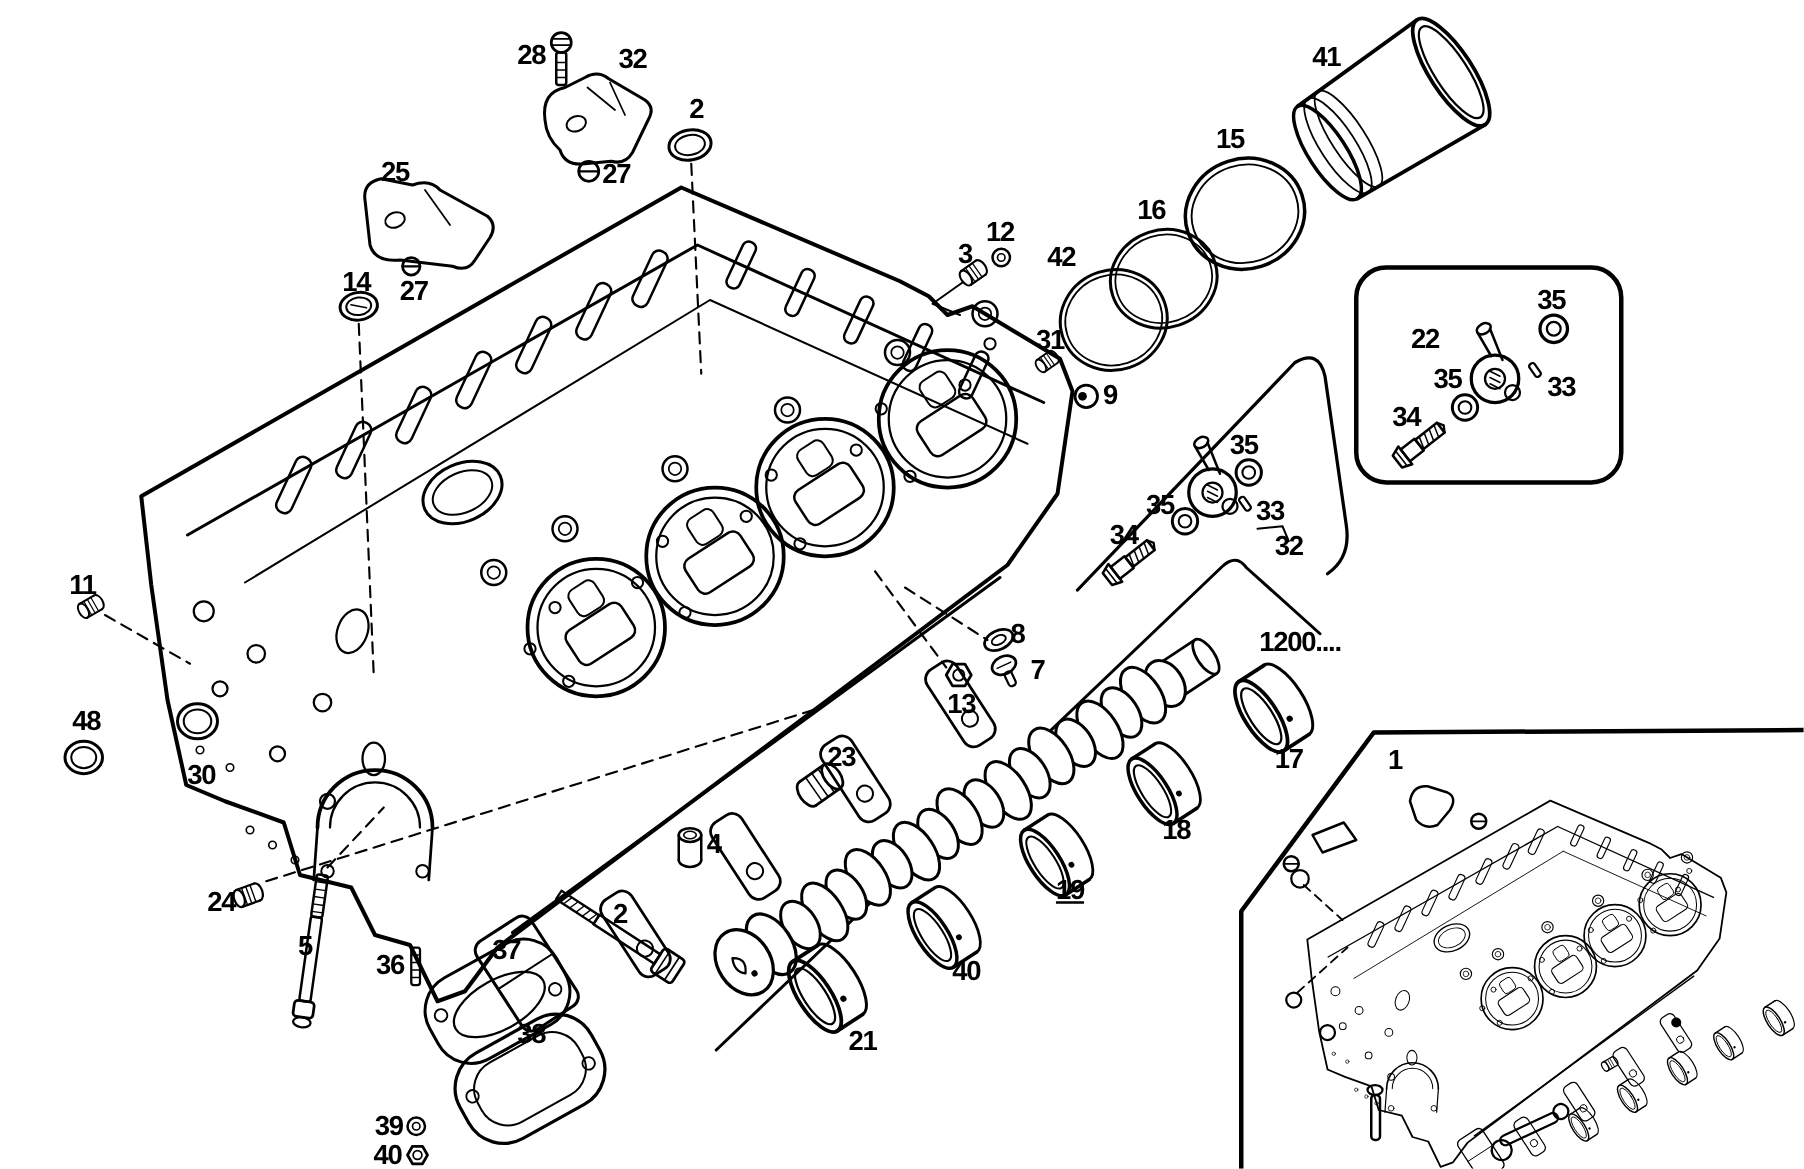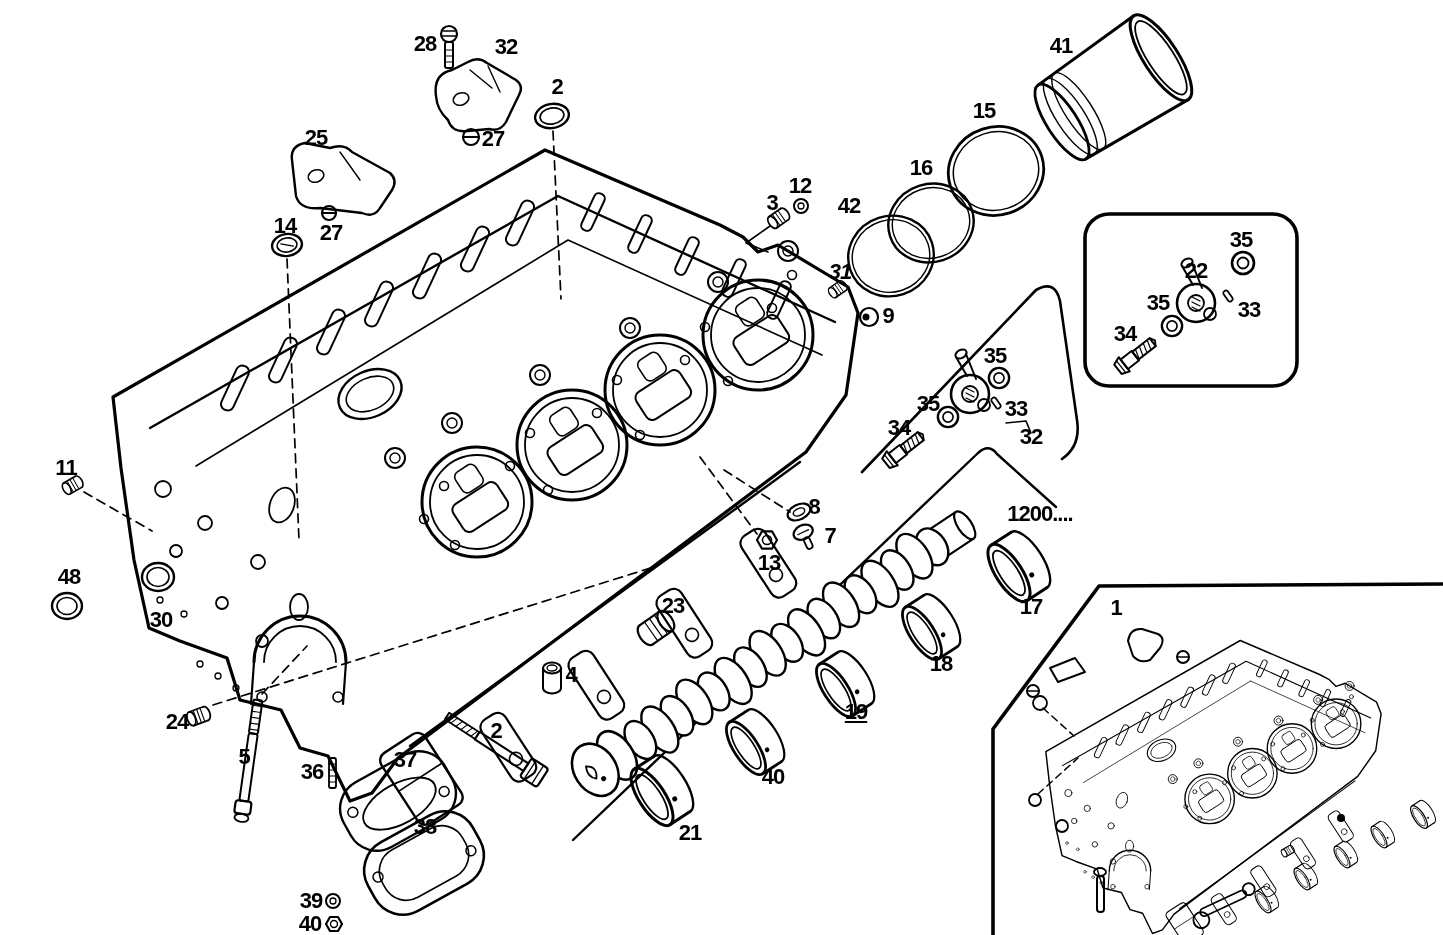--- a/index.html
+++ b/index.html
@@ -459,24 +459,24 @@
       <div class="callout" style="left: 493px; top: 139px;">27</div>
       <div class="callout" style="left: 316px; top: 138px;">25</div>
       <div class="callout" style="left: 331px; top: 233px;">27</div>
       <div class="callout" style="left: 285px; top: 226px;">14</div>
       <div class="callout" style="left: 772px; top: 203px;">3</div>
       <div class="callout" style="left: 800px; top: 186px;">12</div>
       <div class="callout" style="left: 849px; top: 206px;">42</div>
       <div class="callout" style="left: 921px; top: 168px; text-align: center;">16</div>
       <div class="callout" style="left: 984px; top: 111px;">15</div>
       <div class="callout" style="left: 1061px; top: 46px;">41</div>
-      <div class="callout" style="left: 840px; top: 272px; font-style: italic;">31</div>
+      <div class="callout" style="left: 840px; top: 272px;">31</div>
       <div class="callout" style="left: 888px; top: 316px;">9</div>
       <div class="callout" style="left: 1241px; top: 240px;">35</div>
-      <div class="callout" style="left: 1196px; top: 271px;">22</div>
+      <div class="callout" style="left: 1140px; top: 271px;">22</div>
       <div class="callout" style="left: 1249px; top: 310px;">33</div>
       <div class="callout" style="left: 1158px; top: 303px;">35</div>
       <div class="callout" style="left: 1125px; top: 334px;">34</div>
       <div class="callout" style="left: 995px; top: 356px;">35</div>
       <div class="callout" style="left: 1016px; top: 409px;">33</div>
       <div class="callout" style="left: 928px; top: 404px;">35</div>
       <div class="callout" style="left: 899px; top: 428px;">34</div>
       <div class="callout" style="left: 1031px; top: 437px;">32</div>
       <div class="callout" style="left: 66px; top: 468px;">11</div>
       <div class="callout" style="left: 69px; top: 577px;">48</div>

